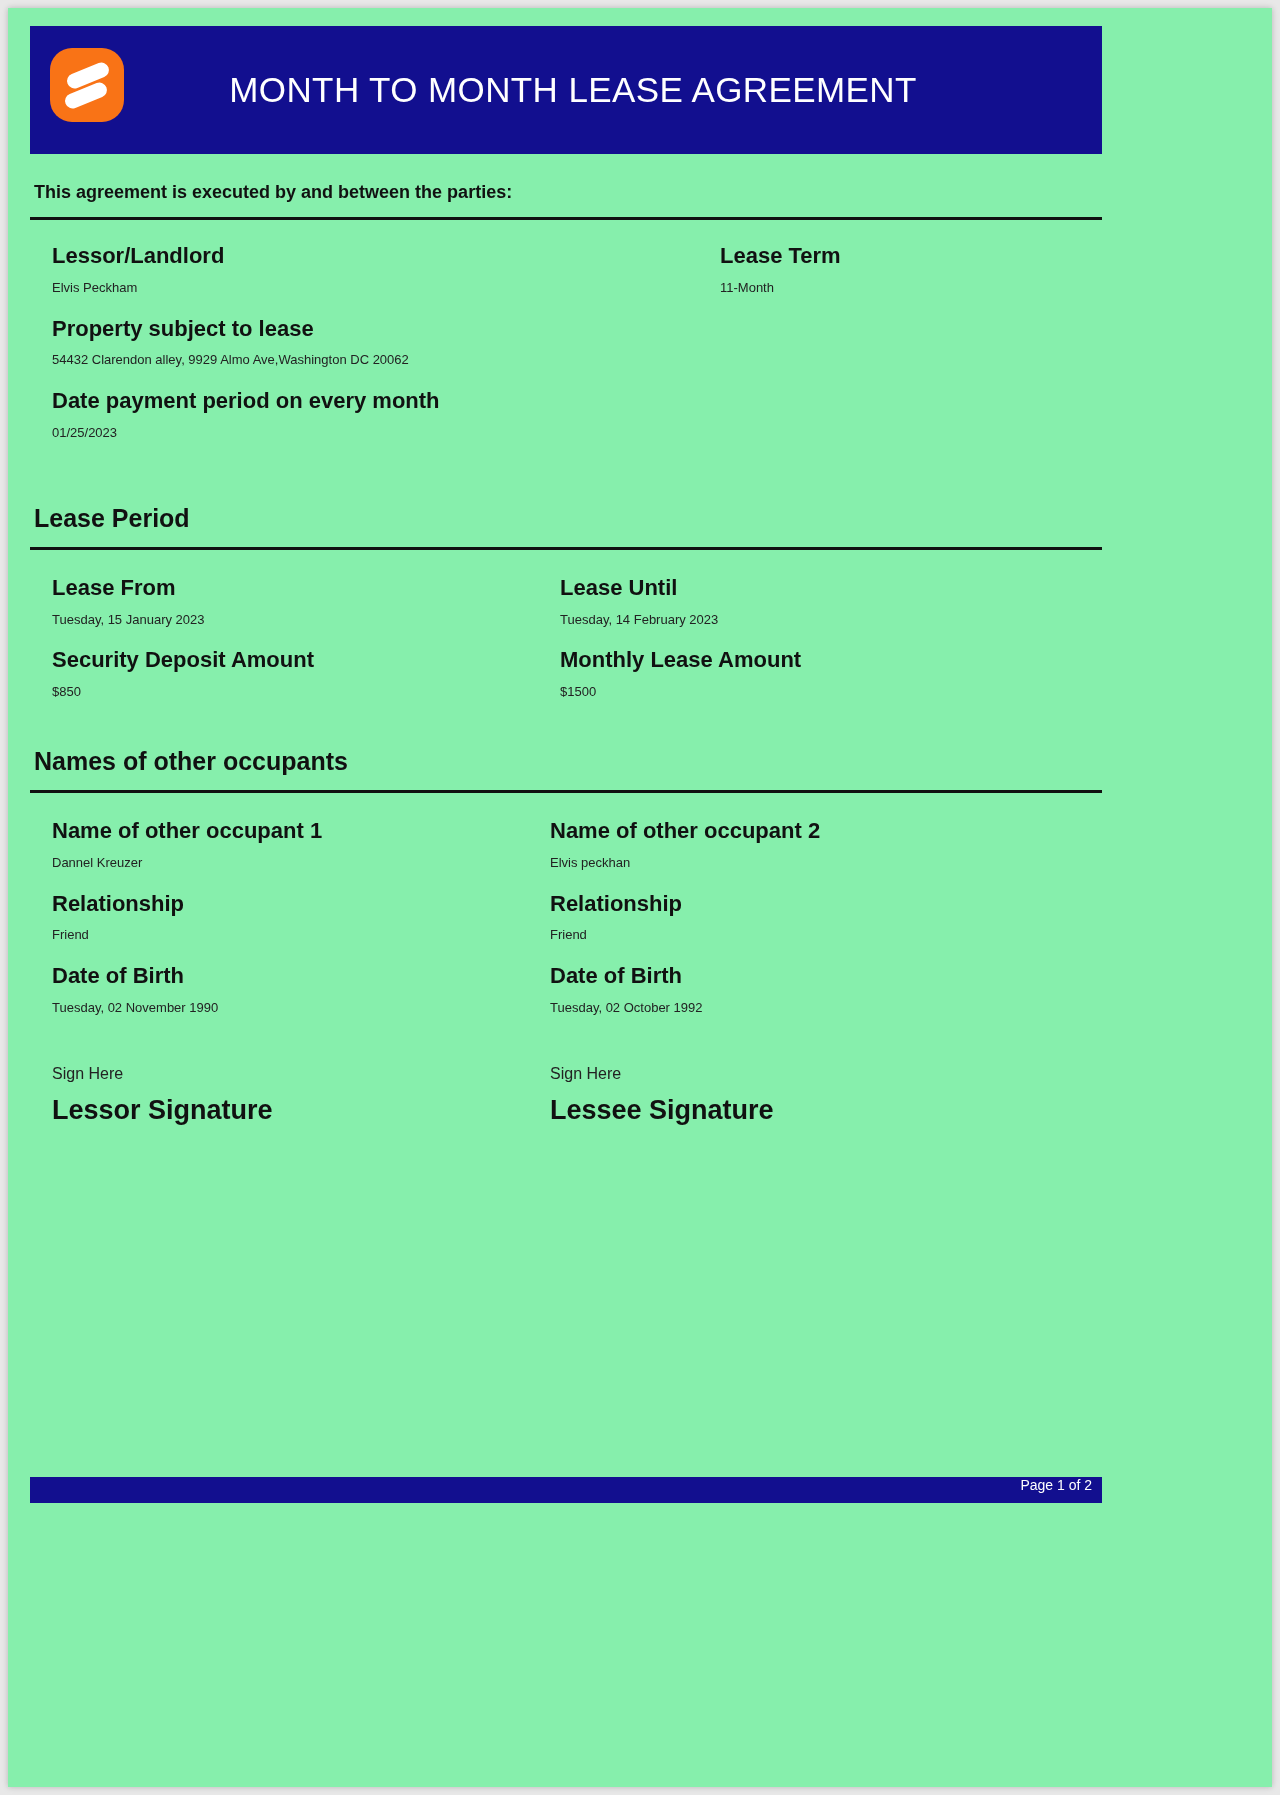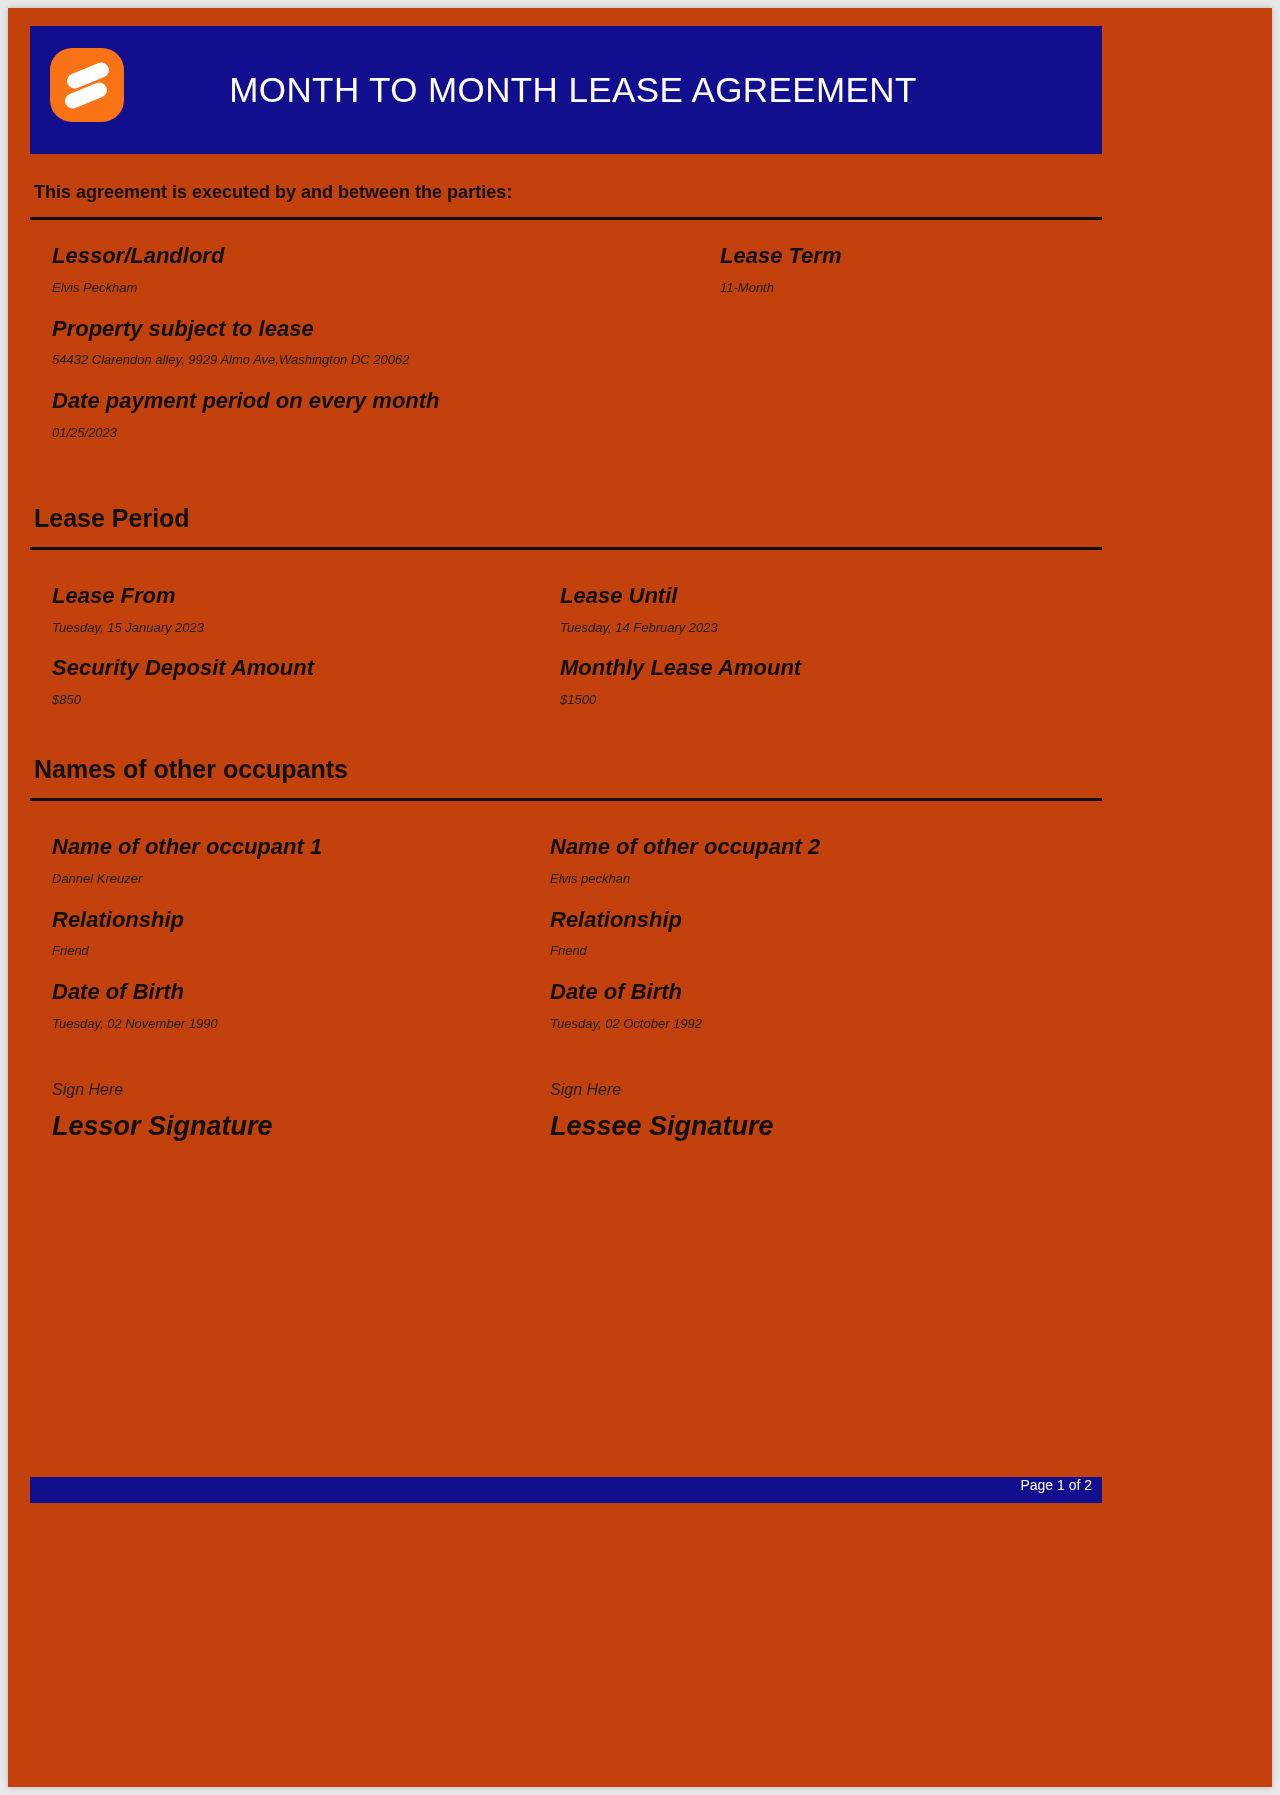--- a/index.html
+++ b/index.html
@@ -13,21 +13,21 @@
     font-family: "Liberation Sans", sans-serif;
     -webkit-font-smoothing: antialiased;
   }
 
   .page-wrap {
     position: absolute;
     left: 8px;
     top: 8px;
     width: 1264px;
     height: 1779px;
-    background: #c2410c;
+    background: #86efac;
     box-shadow: 0 0 6px rgba(0,0,0,0.22);
     box-sizing: border-box;
   }
 
   .sheet {
     position: absolute;
     left: 22px;
     top: 18px;
     width: 1072px;
     height: 1520px;
@@ -87,25 +87,25 @@
     margin: 0 0 0 4px;
   }
   .rule {
     height: 3px;
     background: #111111;
     margin-top: 14px;
   }
 
   .grid {
     display: flex;
-    margin-top: 32px;
+    margin-top: 24px;
   }
   .col { box-sizing: border-box; }
 
-  .field { margin-bottom: 18px; font-style: italic; }
+  .field { margin-bottom: 18px; }
   .field:last-child { margin-bottom: 0; }
 
   .f-label {
     font-size: 22px;
     font-weight: 700;
     color: #111111;
     line-height: 1.26;
   }
   .f-value {
     font-size: 13px;

